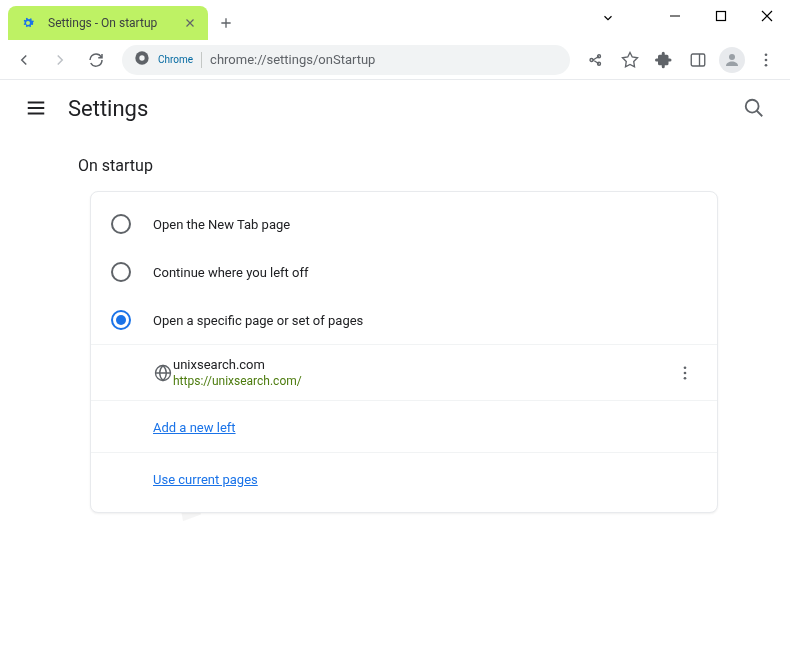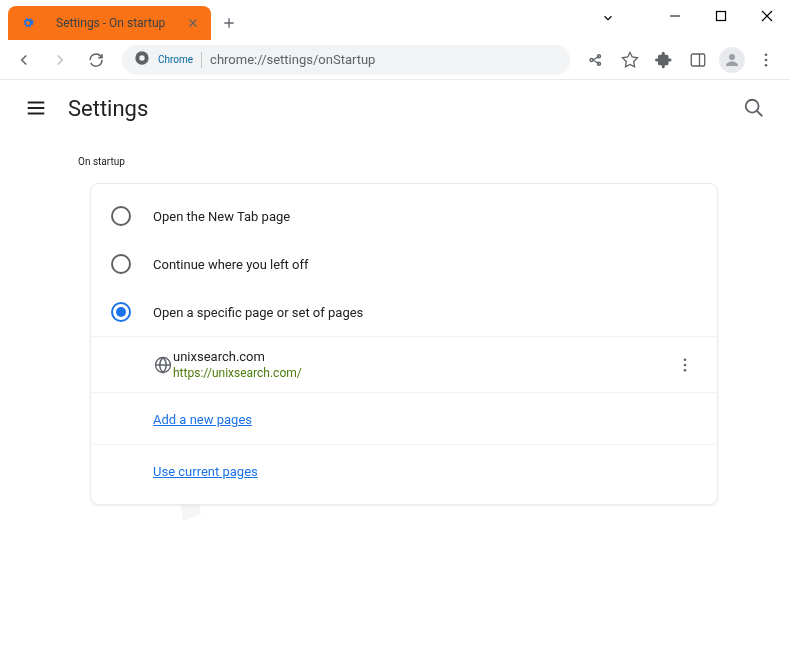--- a/index.html
+++ b/index.html
@@ -17,21 +17,21 @@
     color: rgba(0,0,0,0.04);
     pointer-events: none;
     z-index: 0;
     white-space: nowrap;
     line-height: 0.9;
     text-align: center;
   }
   
   
   .titlebar { height: 40px; background: #fff; display: flex; align-items: center; border-bottom: none; position: relative; z-index: 2; }
-  .tab { display: flex; align-items: center; height: 34px; background: #f97316; border-radius: 8px 8px 0 0; padding: 0 10px 0 12px; margin-left: 8px; margin-top: 6px; min-width: 200px; gap: 20px; }
+  .tab { display: flex; align-items: center; height: 34px; background: #bef264; border-radius: 8px 8px 0 0; padding: 0 10px 0 12px; margin-left: 8px; margin-top: 6px; min-width: 200px; gap: 12px; }
   .tab-icon { width: 16px; height: 16px; color: #1a73e8; }
   .tab-title { font-size: 12px; color: #3c4043; flex: 1; }
   .tab-close { width: 16px; height: 16px; display: flex; align-items: center; justify-content: center; color: #5f6368; cursor: pointer; border-radius: 50%; }
   .new-tab { width: 28px; height: 28px; display: flex; align-items: center; justify-content: center; color: #5f6368; cursor: pointer; margin-left: 4px; margin-top: 6px; }
   .win-controls { position: absolute; right: 0; top: 0; display: flex; height: 32px; }
   .win-btn { width: 46px; display: flex; align-items: center; justify-content: center; color: #000; cursor: pointer; }
   .win-caret { position: absolute; right: 175px; top: 10px; color: #000; }
   
   
   .toolbar { height: 40px; display: flex; align-items: center; padding: 0 8px; gap: 4px; border-bottom: 1px solid #e8eaed; position: relative; z-index: 2; background: #fff; }
@@ -46,21 +46,21 @@
   .avatar { width: 26px; height: 26px; border-radius: 50%; background: #e8eaed; display: flex; align-items: center; justify-content: center; }
   
   
   .settings-header { height: 56px; display: flex; align-items: center; padding: 0 24px; gap: 20px; position: relative; z-index: 2; }
   .menu-btn { width: 24px; height: 24px; color: #5f6368; cursor: pointer; display: flex; align-items: center; justify-content: center; }
   .settings-title { font-size: 22px; color: #202124; font-weight: 400; }
   .search-btn { margin-left: auto; cursor: pointer; color: #5f6368; width: 24px; height: 24px; display: flex; align-items: center; justify-content: center; }
   
   
   .content { padding: 20px 72px; position: relative; z-index: 1; }
-  .section-title { font-size: 10px; color: #202124; margin-bottom: 16px; padding-left: 6px; }
+  .section-title { font-size: 16px; color: #202124; margin-bottom: 16px; padding-left: 6px; }
   .card { background: #fff; border: 1px solid #e8eaed; border-radius: 8px; box-shadow: 0 1px 2px rgba(60,64,67,0.08); padding: 8px 0; margin-left: 18px; }
   .radio-row { display: flex; align-items: center; padding: 14px 20px; gap: 22px; cursor: pointer; }
   .radio-outer { width: 20px; height: 20px; border: 2px solid #5f6368; border-radius: 50%; display: flex; align-items: center; justify-content: center; flex-shrink: 0; }
   .radio-outer.selected { border-color: #1a73e8; }
   .radio-inner { width: 10px; height: 10px; border-radius: 50%; background: #1a73e8; }
   .radio-label { font-size: 13px; color: #202124; }
   
   .page-row { display: flex; align-items: center; padding: 12px 20px 12px 62px; border-top: 1px solid #f1f3f4; }
   .globe-icon { width: 20px; height: 20px; color: #5f6368; flex-shrink: 0; }
   .page-info { flex: 1; }
@@ -237,21 +237,21 @@
       <div class="more-btn">
         <svg viewBox="0 0 24 24" width="18" height="18" fill="#5f6368">
             <circle cx="12" cy="5" r="1.8"></circle>
             <circle cx="12" cy="12" r="1.8"></circle>
             <circle cx="12" cy="19" r="1.8"></circle>
           </svg>
       </div>
     </div>
 
     <div class="link-row">
-      <span class="link">Add a new pages</span>
+      <span class="link">Add a new left</span>
     </div>
 
     <div class="link-row">
       <span class="link">Use current pages</span>
     </div>
 
   </div>
 </div>
 
 </body></html>

